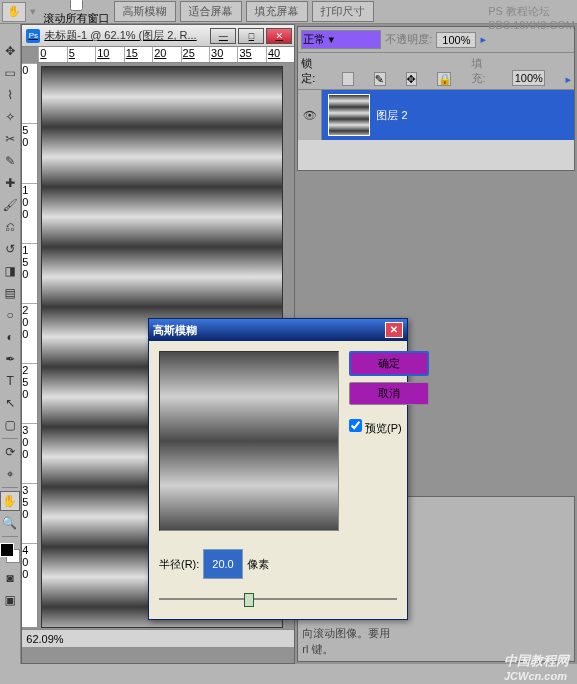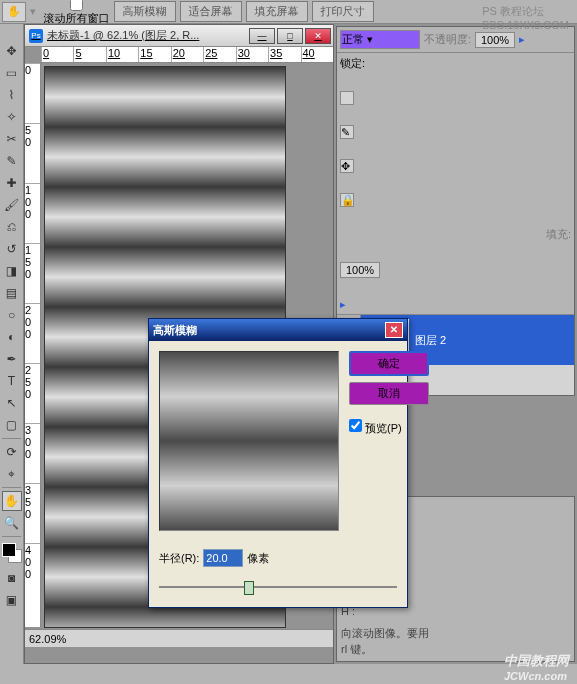--- a/index.html
+++ b/index.html
@@ -35,47 +35,47 @@
 .canvas { margin-left: 20px; margin-top: 4px; width: 240px; height: 560px; background: repeating-linear-gradient(to bottom, #3a3a3a 0, #e0e0e0 30px, #3a3a3a 60px); box-shadow: 0 0 0 1px #333; }
 .status { position: absolute; bottom: 0; left: 0; height: 18px; background: #D4D4D4; border-top: 1px solid #888; width: 100%; display: flex; align-items: center; padding: 0 4px; }
 
 .right-panels { flex: 1; background: #939393; display: flex; flex-direction: column; }
 .layers-panel { background: #B5B5B5; border: 1px solid #666; margin: 2px; }
 .panel-tab { background: #B5B5B5; padding: 3px 8px; border-bottom: 1px solid #888; display: flex; align-items: center; }
 .panel-tab-label { background: #B5B5B5; padding: 2px 6px; }
 .layer-controls { padding: 3px; display: flex; align-items: center; gap: 4px; border-bottom: 1px solid #888; }
 .blend-select { width: 80px; background: #8b5cf6; border: 1px solid #888; padding: 1px; }
 .opacity-box { width: 40px; background: #D4D4D4; border: 1px solid #888; padding: 1px; text-align: center; }
-.lock-row { padding: 3px; display: flex; align-items: flex-start; gap: 20px; border-bottom: 1px solid #888; font-size: 10px; flex-direction: column; }
+.lock-row { padding: 3px; display: flex; align-items: flex-end; gap: 20px; border-bottom: 1px solid #888; font-size: 10px; }
 .lock-icon { width: 14px; height: 14px; border: 1px solid #888; background: #D4D4D4; }
 .layer-list { background: #D4D4D4; height: 80px; }
 .layer-row { display: flex; align-items: center; background: #2A5FD0; color: #fff; height: 50px; }
 .eye { width: 24px; text-align: center; background: #B5B5B5; height: 100%; display: flex; align-items: center; justify-content: center; color: #333; border-right: 1px solid #888; }
 .layer-thumb { width: 42px; height: 42px; margin: 2px 6px; background: repeating-linear-gradient(to bottom, #3a3a3a 0, #e0e0e0 6px, #3a3a3a 12px); border: 1px solid #fff; }
 
 .info-panel { background: #B5B5B5; border: 1px solid #666; margin: 2px; padding: 4px; font-size: 10px; line-height: 16px; color: #444; }
 
 
 .dialog { position: absolute; left: 148px; top: 318px; width: 260px; background: #ECE9D8; border: 1px solid #0A246A; box-shadow: 2px 2px 6px rgba(0,0,0,0.4); z-index: 100; }
 .dialog-titlebar { height: 22px; background: linear-gradient(#3B77DD, #0A246A); color: #fff; display: flex; align-items: center; padding: 0 4px; font-weight: bold; }
 .dialog-close { margin-left: auto; width: 18px; height: 16px; background: #D45; color: #fff; text-align: center; border: 1px solid #fff; font-size: 10px; line-height: 14px; }
 .dialog-body { padding: 10px; display: flex; }
 .preview-box { width: 180px; height: 180px; background: linear-gradient(to bottom, #4a4a4a, #d0d0d0, #4a4a4a, #d0d0d0, #4a4a4a); border: 1px inset #888; }
 .dialog-right { margin-left: 10px; display: flex; flex-direction: column; gap: 6px; }
 .dlg-btn { width: 80px; padding: 3px; background: #a21caf; border: 1px solid #888; border-radius: 2px; text-align: center; }
 .dlg-btn.primary { border: 2px solid #2A5FD0; }
 .zoom-row { text-align: center; margin-top: 6px; }
 .zoom-btn { border: 1px solid #888; padding: 1px 6px; background: #ECE9D8; }
 .radius-row { padding: 8px 10px; display: flex; align-items: center; gap: 4px; }
-.radius-input { width: 40px; border: 1px solid #7F9DB9; padding: 2px; background: #fff; color: #000; }
+.radius-input { width: 40px; border: 1px solid #7F9DB9; padding: 8px; background: #fff; color: #000; }
 .radius-input.selected { background: #316AC5; color: #fff; }
 .slider { margin: 4px 10px 10px; height: 18px; position: relative; background: linear-gradient(to bottom, transparent 7px, #888 7px, #888 9px, transparent 9px); }
 .slider-thumb { position: absolute; left: 85px; top: 2px; width: 10px; height: 14px; background: #C8E0C8; border: 1px solid #2A5F2A; }
 
-.watermark { position: absolute; right: 8px; top: 4px; color: #888; font-size: 10px; }
+.watermark { position: absolute; right: 2px; top: 4px; color: #888; font-size: 10px; }
 .footer-brand { position: absolute; bottom: 2px; right: 8px; color: #eee; font: italic bold 18px sans-serif; }
 </style>
 </head>
 <body>
 
 <div class="toolbar-top">
   <div class="hand-icon">✋</div>
   <span style="margin-left:4px;color:#888">▾</span>
   <label class="checkbox-row">
     <input type="checkbox" style="">

